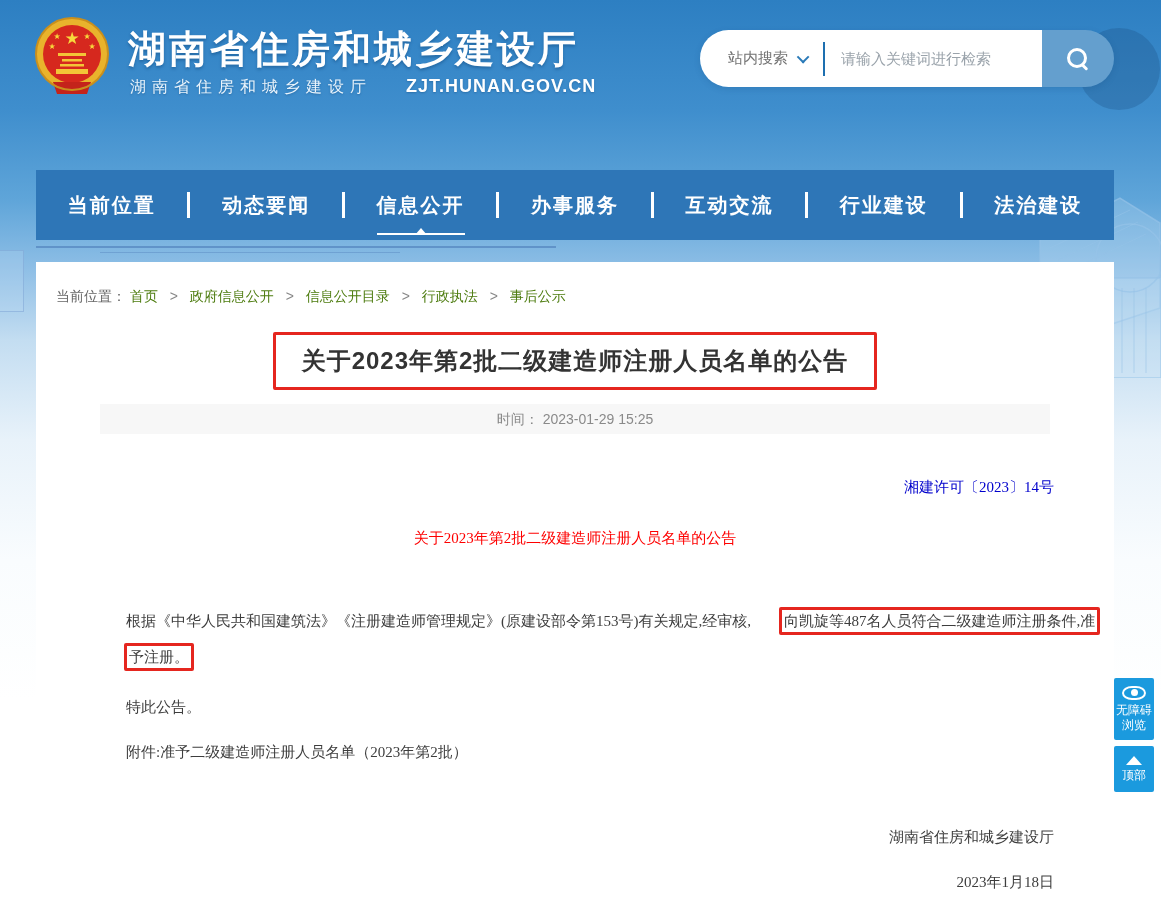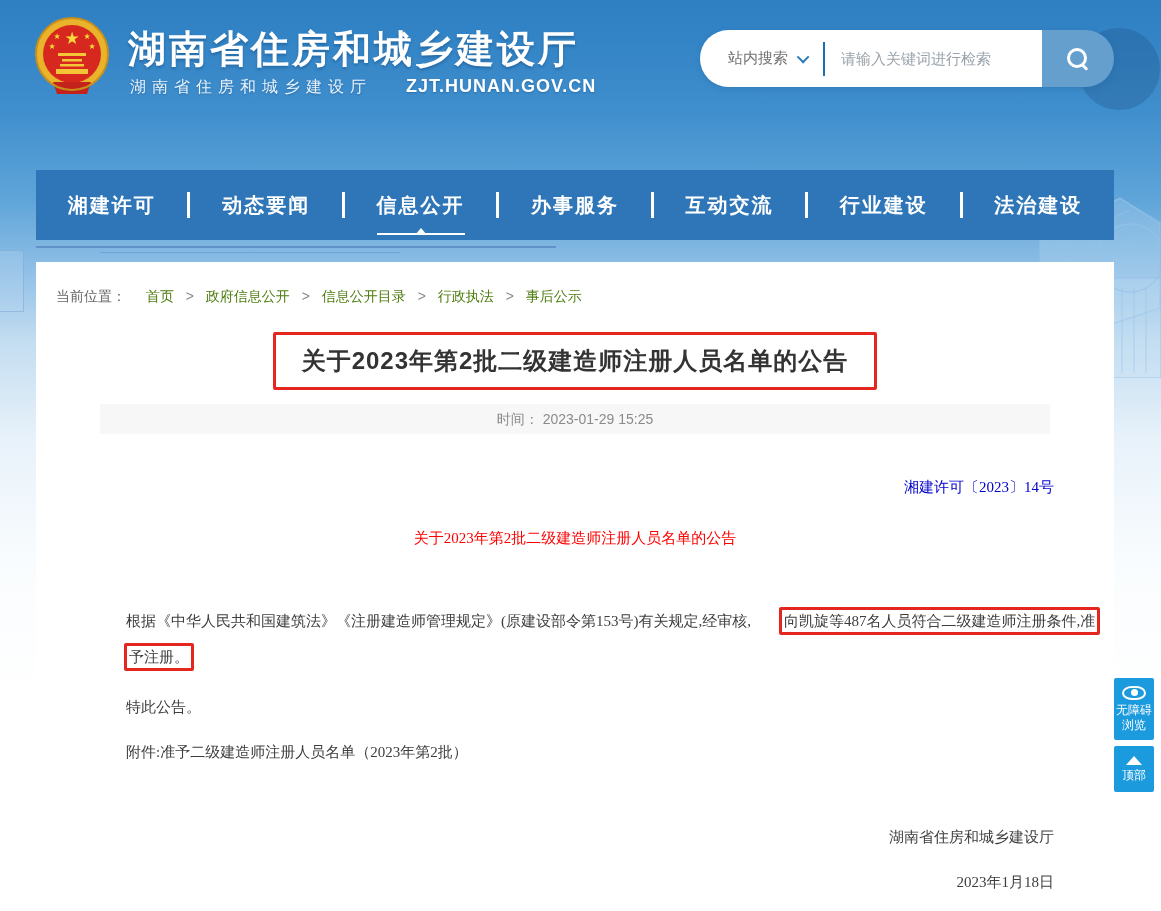--- a/index.html
+++ b/index.html
@@ -66,21 +66,21 @@
     border-left:6px solid transparent; border-right:6px solid transparent;
     border-bottom:7px solid #ffffff; }
   .nav-sep { width:3px; height:26px; background:#ffffff; }
 
   
   .content { position:absolute; top:262px; left:36px; width:1078px; height:649px;
     background:#ffffff; }
   .breadcrumb { padding:26px 0 0 20px; font-size:14px; color:#666; }
   .crumb-link { color:#4d7c0f; cursor:pointer; }
   .crumb-sep { color:#888; margin:0 8px; }
-  .crumb-label { color:#666; margin-right:16px; }
+  .crumb-label { color:#666; margin-right:0; }
 
   .title-row { text-align:center; margin-top:26px; }
   .annotation-box { display:inline-block; border:3px solid #e5261f; border-radius:2px; }
   .page-title { font-size:24px; font-weight:bold; color:#333; padding:10px 26px;
     letter-spacing:1px; }
 
   .time-bar { margin:14px 64px 0; height:30px; line-height:30px; background:#f7f7f7;
     text-align:center; font-size:14px; color:#8a8a8a; }
 
   .doc { padding:0 60px; font-family:"Liberation Serif","DejaVu Serif",serif;
@@ -167,21 +167,21 @@
       <input class="search-input" placeholder="请输入关键词进行检索" style="">
     </div>
     <button class="search-button">
       <span class="magnifier"></span>
     </button>
   </div>
 </div>
 
 <div class="main-nav">
   <div class="nav-item">
-    <span class="nav-label">湘建许可</span>
+    <span class="nav-label">当前位置</span>
   </div>
   <div class="nav-sep"></div>
   <div class="nav-item">
     <span class="nav-label">动态要闻</span>
   </div>
   <div class="nav-sep"></div>
   <div class="nav-item active">
     <span class="nav-label">信息公开</span>
   </div>
   <div class="nav-sep"></div>

